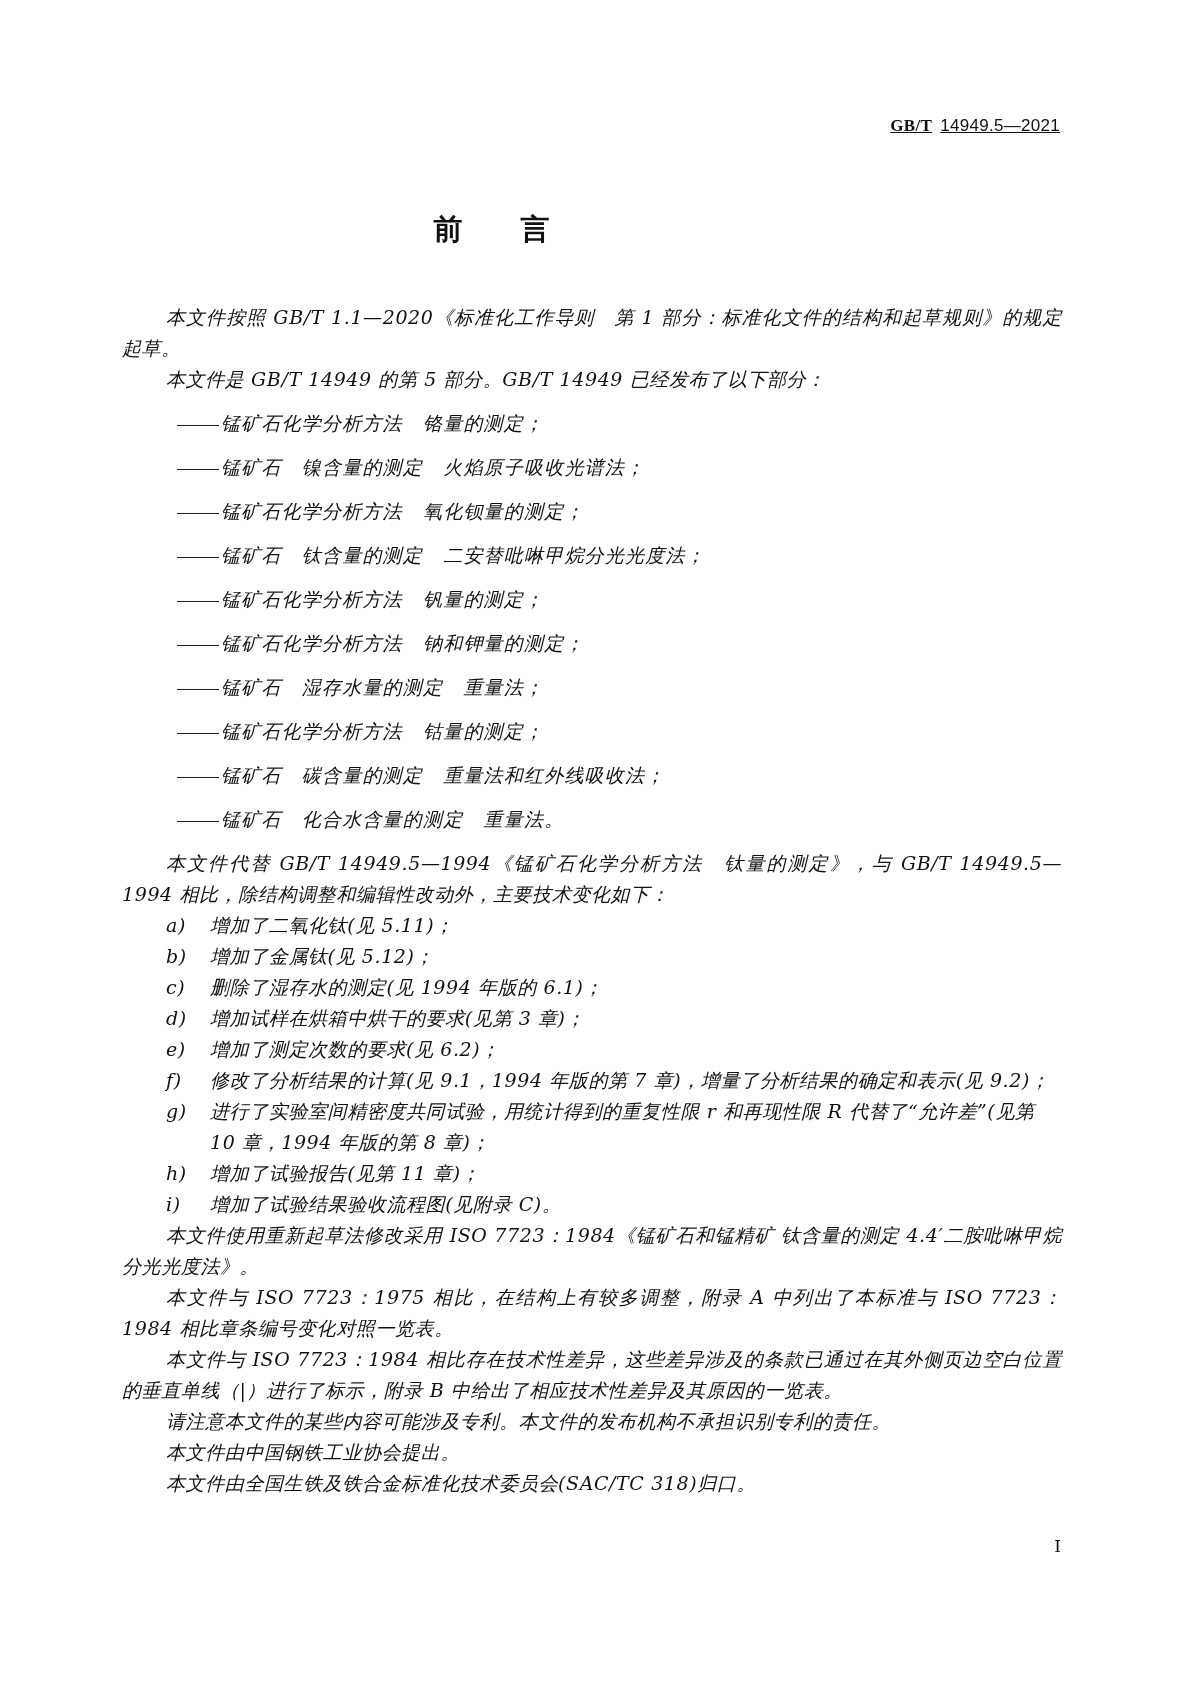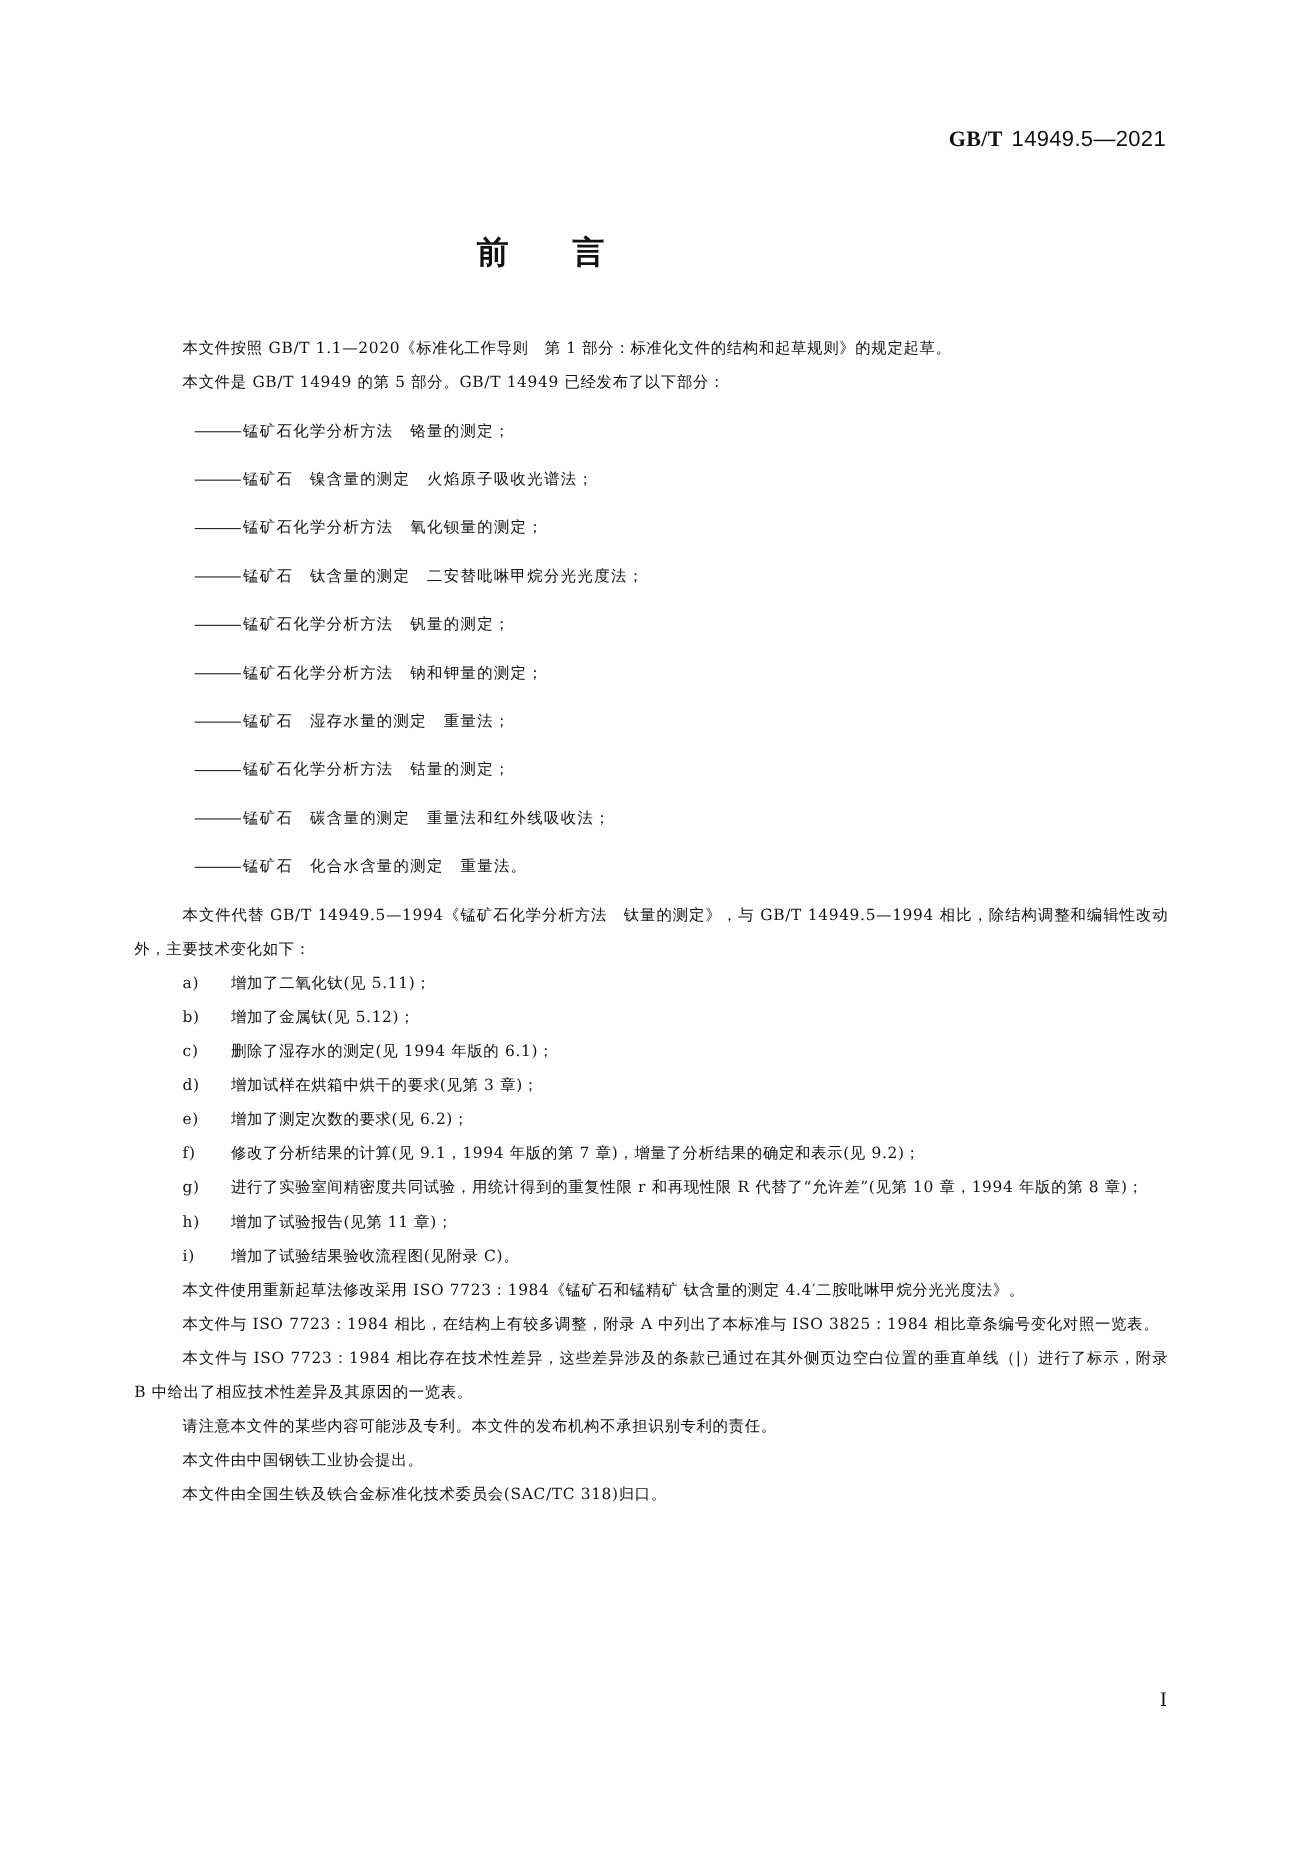--- a/index.html
+++ b/index.html
@@ -12,23 +12,24 @@
       height: 1684px;
       position: relative;
       overflow: hidden;
       color: #111111;
       font-family: "DejaVu Serif", "Liberation Serif", serif;
     }
     .header-code {
       position: absolute;
       top: 116px;
       right: 131px;
-      font-size: 20px;
+      font-size: 17px;
       letter-spacing: 0.3px;
       font-family: "Liberation Sans", "DejaVu Sans", sans-serif;
+      text-decoration: underline;
     }
     .header-code .gbt {
       font-family: "Liberation Serif", "DejaVu Serif", serif;
       font-weight: bold;
       margin-right: 8px;
     }
     .title {
       position: absolute;
       top: 210px;
       left: 0;
@@ -38,22 +39,23 @@
       font-weight: bold;
       letter-spacing: 58px;
       text-indent: 58px;
       font-family: "DejaVu Sans", "Liberation Sans", sans-serif;
     }
     .content {
       position: absolute;
       top: 302px;
       left: 122px;
       width: 940px;
-      font-size: 14px;
+      font-size: 19px;
       line-height: 31px;
+      font-style: italic;
     }
     .p {
       margin: 0;
       text-indent: 44px;
       text-align: justify;
       letter-spacing: 0.6px;
     }
     .dash-item {
       margin: 13px;
       padding-left: 42px;
@@ -119,20 +121,20 @@
     <p class="list-item"><span class="marker">c)</span><span>删除了湿存水的测定(见 1994 年版的 6.1)；</span></p>
     <p class="list-item"><span class="marker">d)</span><span>增加试样在烘箱中烘干的要求(见第 3 章)；</span></p>
     <p class="list-item"><span class="marker">e)</span><span>增加了测定次数的要求(见 6.2)；</span></p>
     <p class="list-item"><span class="marker">f)</span><span>修改了分析结果的计算(见 9.1，1994 年版的第 7 章)，增量了分析结果的确定和表示(见 9.2)；</span></p>
     <p class="list-item"><span class="marker">g)</span><span>进行了实验室间精密度共同试验，用统计得到的重复性限 r 和再现性限 R 代替了“允许差”(见第 10 章，1994 年版的第 8 章)；</span></p>
     <p class="list-item"><span class="marker">h)</span><span>增加了试验报告(见第 11 章)；</span></p>
     <p class="list-item"><span class="marker">i)</span><span>增加了试验结果验收流程图(见附录 C)。</span></p>
   </div>
 
   <p class="p">本文件使用重新起草法修改采用 ISO 7723：1984《锰矿石和锰精矿 钛含量的测定 4.4′二胺吡啉甲烷分光光度法》。</p>
-  <p class="p">本文件与 ISO 7723：1984 相比，在结构上有较多调整，附录 A 中列出了本标准与 ISO 3825：1984 相比章条编号变化对照一览表。</p>
+  <p class="p">本文件与 ISO 7723：1975 相比，在结构上有较多调整，附录 A 中列出了本标准与 ISO 7723：1984 相比章条编号变化对照一览表。</p>
   <p class="p">本文件与 ISO 7723：1984 相比存在技术性差异，这些差异涉及的条款已通过在其外侧页边空白位置的垂直单线（|）进行了标示，附录 B 中给出了相应技术性差异及其原因的一览表。</p>
   <p class="p">请注意本文件的某些内容可能涉及专利。本文件的发布机构不承担识别专利的责任。</p>
   <p class="p">本文件由中国钢铁工业协会提出。</p>
   <p class="p">本文件由全国生铁及铁合金标准化技术委员会(SAC/TC 318)归口。</p>
 </div>
 
 <div class="page-num">I</div>
 
 </body></html>

